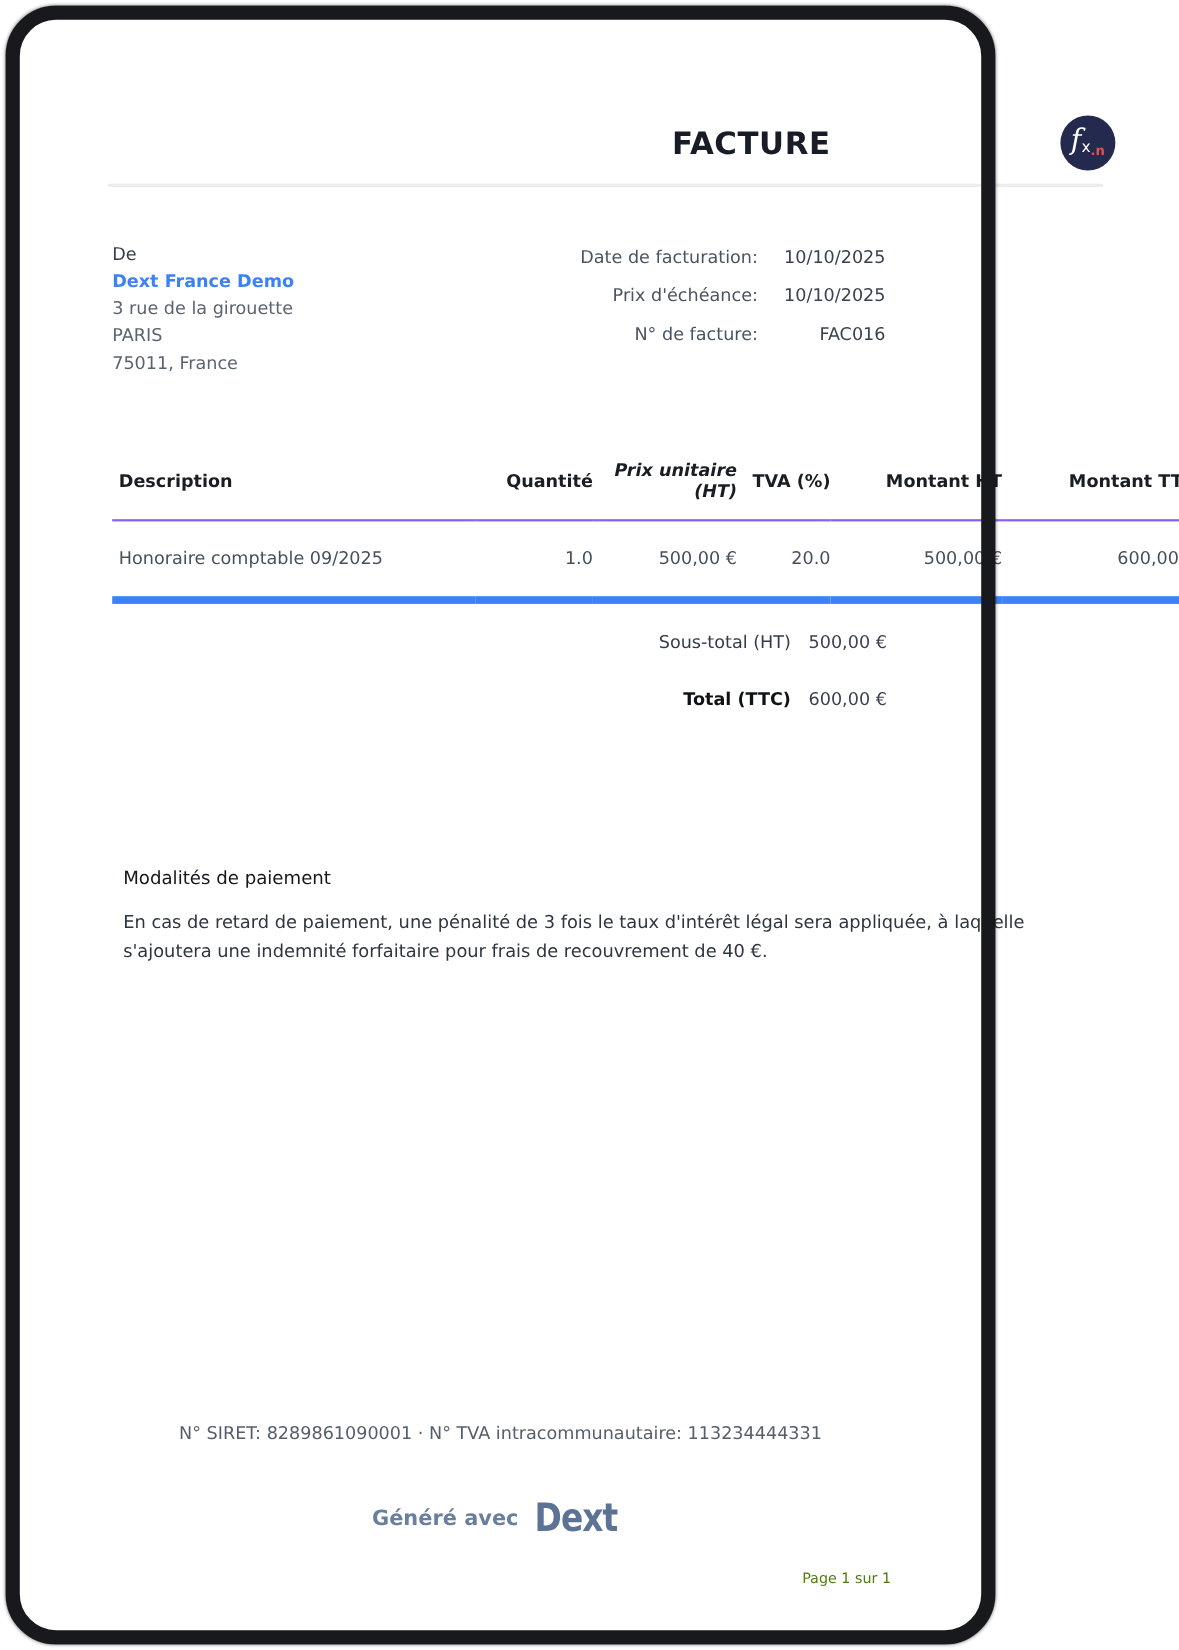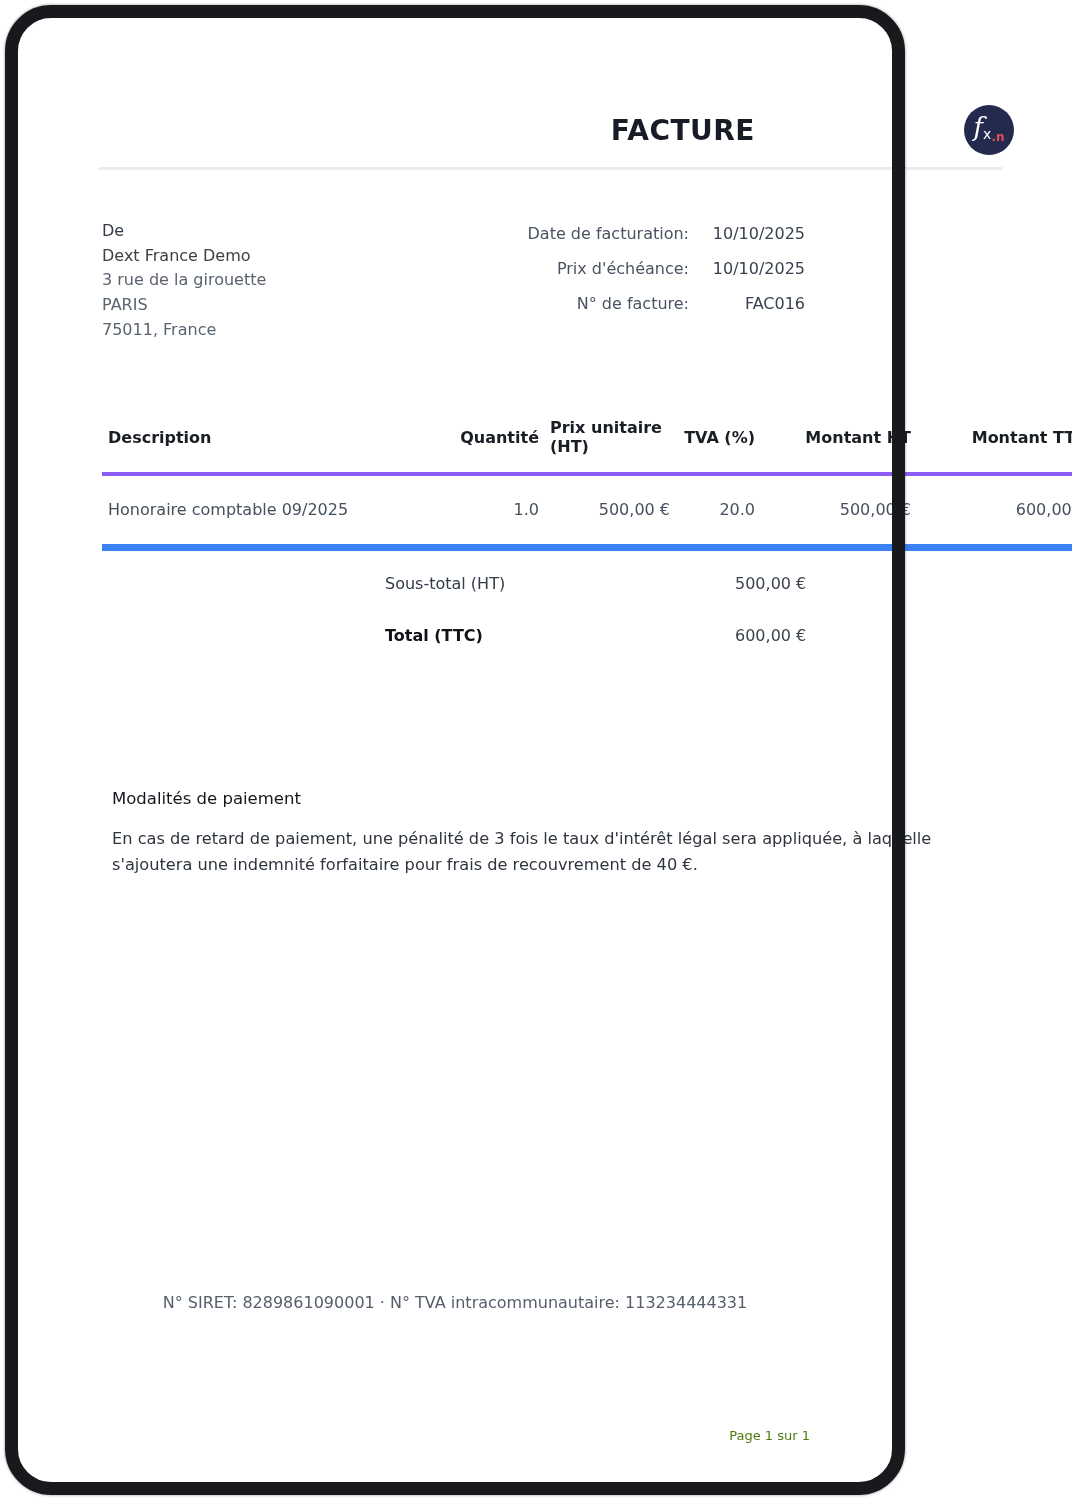--- a/index.html
+++ b/index.html
@@ -38,56 +38,56 @@
 
   .top-rule {
     position: absolute; top: 149px; left: 80px; width: 905px; height: 3px;
     background: #ececec; border: none; border-radius: 2px;
   }
 
   
   .sender { position: absolute; left: 84px; top: 201px; font-size: 16px; line-height: 24.7px; }
   .recipient { position: absolute; left: 291px; top: 201px; font-size: 16px; line-height: 24.7px; }
   .party-label { color: #343c49; }
-  .party-name { font-weight: normal; color: #404040; }
+  .party-name { font-weight: bold; color: #3b82f6; }
   .addr-label { font-weight: bold; color: #3a4657; }
   .addr-line { color: #5a6370; }
 
   
   .meta { position: absolute; right: 87px; top: 206px; width: 340px; }
   .meta-row { display: flex; justify-content: flex-end; align-items: baseline; gap: 16px; margin-bottom: 15px; font-size: 16px; line-height: 20px; }
   .meta-label { flex: 1; text-align: right; color: #4a5362; }
   .meta-value { width: 100px; text-align: right; color: #39424f; }
 
   
   .items { position: absolute; left: 84px; top: 392px; width: 901px; border-collapse: collapse; table-layout: fixed; }
   .items col.c-desc { width: 330px; }
   .items col.c-qty  { width: 107px; }
   .items col.c-pu   { width: 131px; }
   .items col.c-tva  { width: 85px; }
   .items col.c-mht  { width: 156px; }
   .items col.c-mttc { width: 176px; }
   .items th {
     font-size: 16px; font-weight: bold; color: #191d24;
     padding: 8px 0 16px 0; vertical-align: middle;
-    border-bottom: 4px solid #8b5cf6; text-align: right;
+    border-bottom: 2px solid #8b5cf6; text-align: right;
   }
   .items th.left { text-align: left; padding-left: 6px; }
-  .items th .center-wrap { display: inline-block; text-align: left; max-width: 120px; line-height: 19px; }
+  .items th .center-wrap { display: inline-block; text-align: right; max-width: 120px; line-height: 19px; font-style: italic; }
   .items td {
     font-size: 16px; color: #46505c;
     padding: 24px 0 25px 0; text-align: right;
     border-bottom: 7px solid #3b82f6;
   }
   .items td.left { text-align: left; padding-left: 6px; }
 
   
   .totals { position: absolute; right: 87px; top: 558px; width: 420px; }
   .totals-row { display: flex; justify-content: flex-end; align-items: baseline; gap: 16px; margin-bottom: 36px; font-size: 16px; line-height: 16px; }
-  .totals-label { flex: 1; text-align: left; color: #333b48; }
+  .totals-label { flex: 1; text-align: right; color: #333b48; }
   .totals-value { width: 70px; text-align: right; color: #3c4350; white-space: nowrap; }
   .totals-row.grand .totals-label { font-weight: bold; color: #0f1216; }
 
   
   .payment { position: absolute; left: 94px; top: 771px; width: 880px; }
   .payment-heading { font-size: 16.5px; font-weight: normal; color: #14171c; margin-bottom: 18px; }
   .payment-text { font-size: 16.2px; color: #2e353f; line-height: 25.5px; }
 
   
   .legal { position: absolute; top: 1275px; left: 0; width: 100%; text-align: center; font-size: 16px; color: #555e6b; }
@@ -177,18 +177,22 @@
       </div>
     </div>
 
     <div class="payment">
       <div class="payment-heading">Modalités de paiement</div>
       <div class="payment-text">En cas de retard de paiement, une pénalité de 3 fois le taux d'intérêt légal sera appliquée, à laquelle s'ajoutera une indemnité forfaitaire pour frais de recouvrement de 40 €.</div>
     </div>
 
     <div class="legal">N° SIRET: 8289861090001 · N° TVA intracommunautaire: 113234444331</div>
 
+    <div class="generated">
+      <span class="generated-text">Généré avec</span>
+      <span class="brand-logo">Dext</span>
+    </div>
 
     <div class="page-num">Page 1 sur 1</div>
 
   </div>
   <div class="frame"></div>
 </div>
 
 </body></html>

